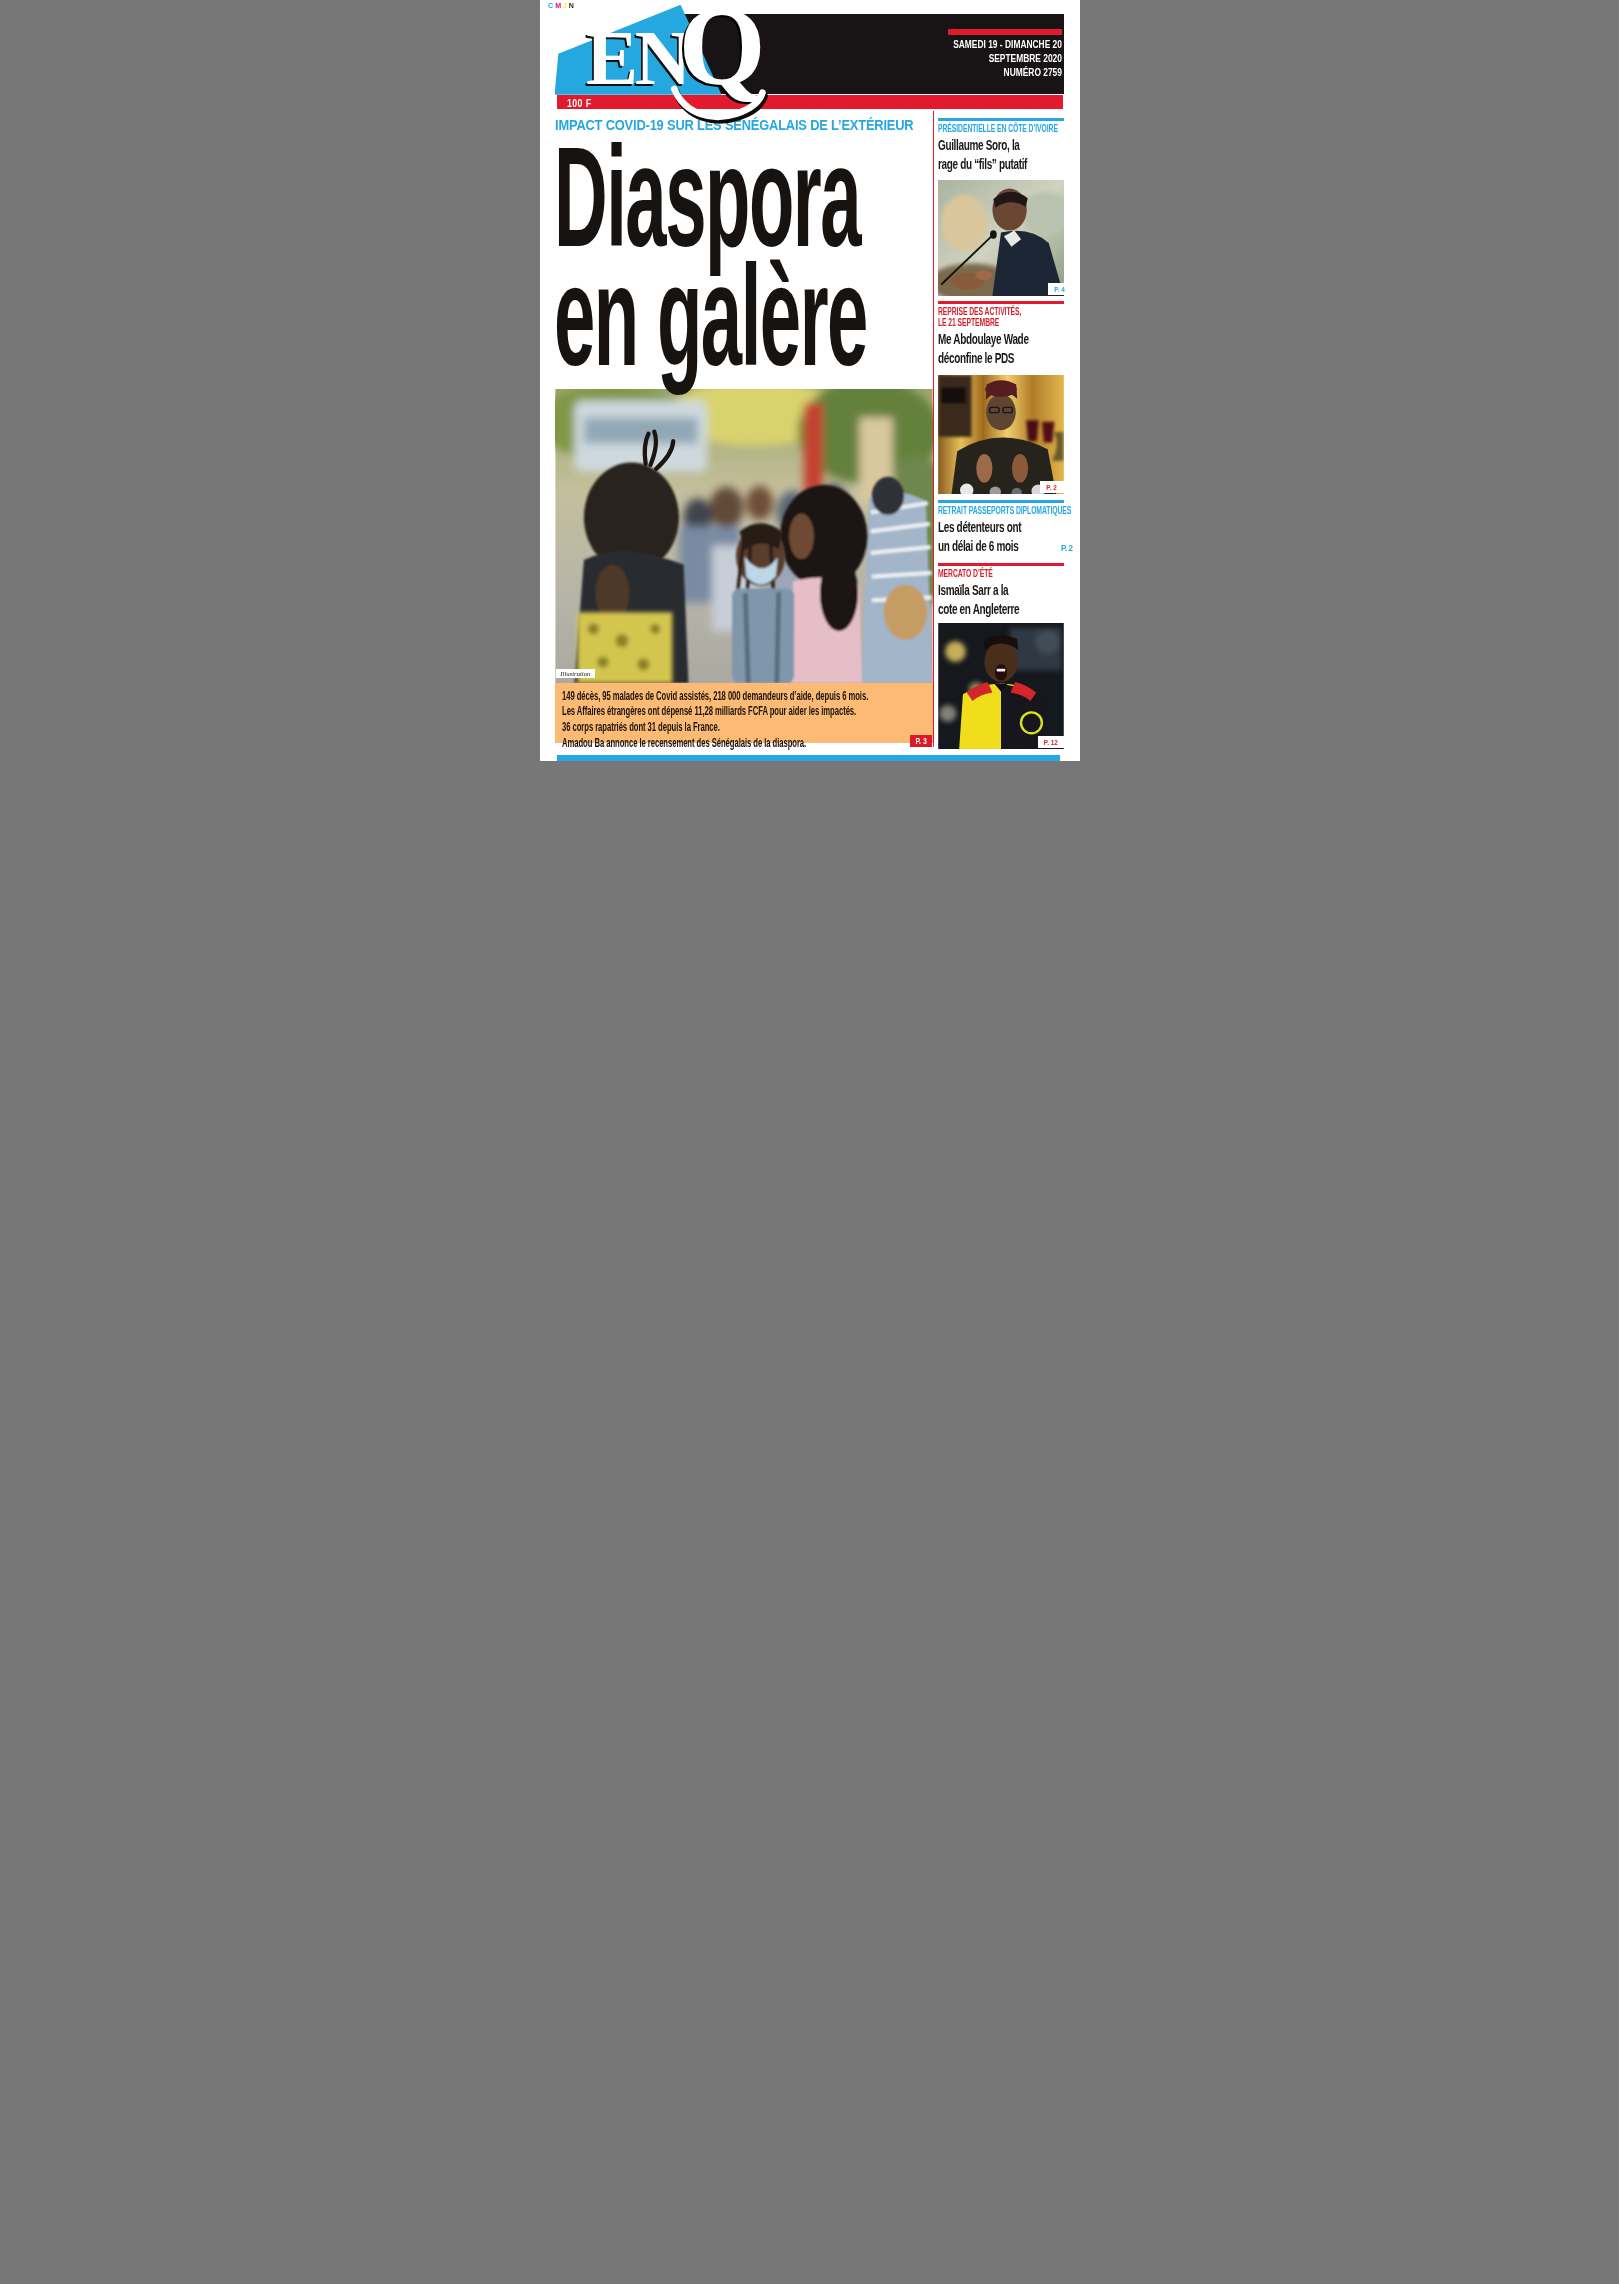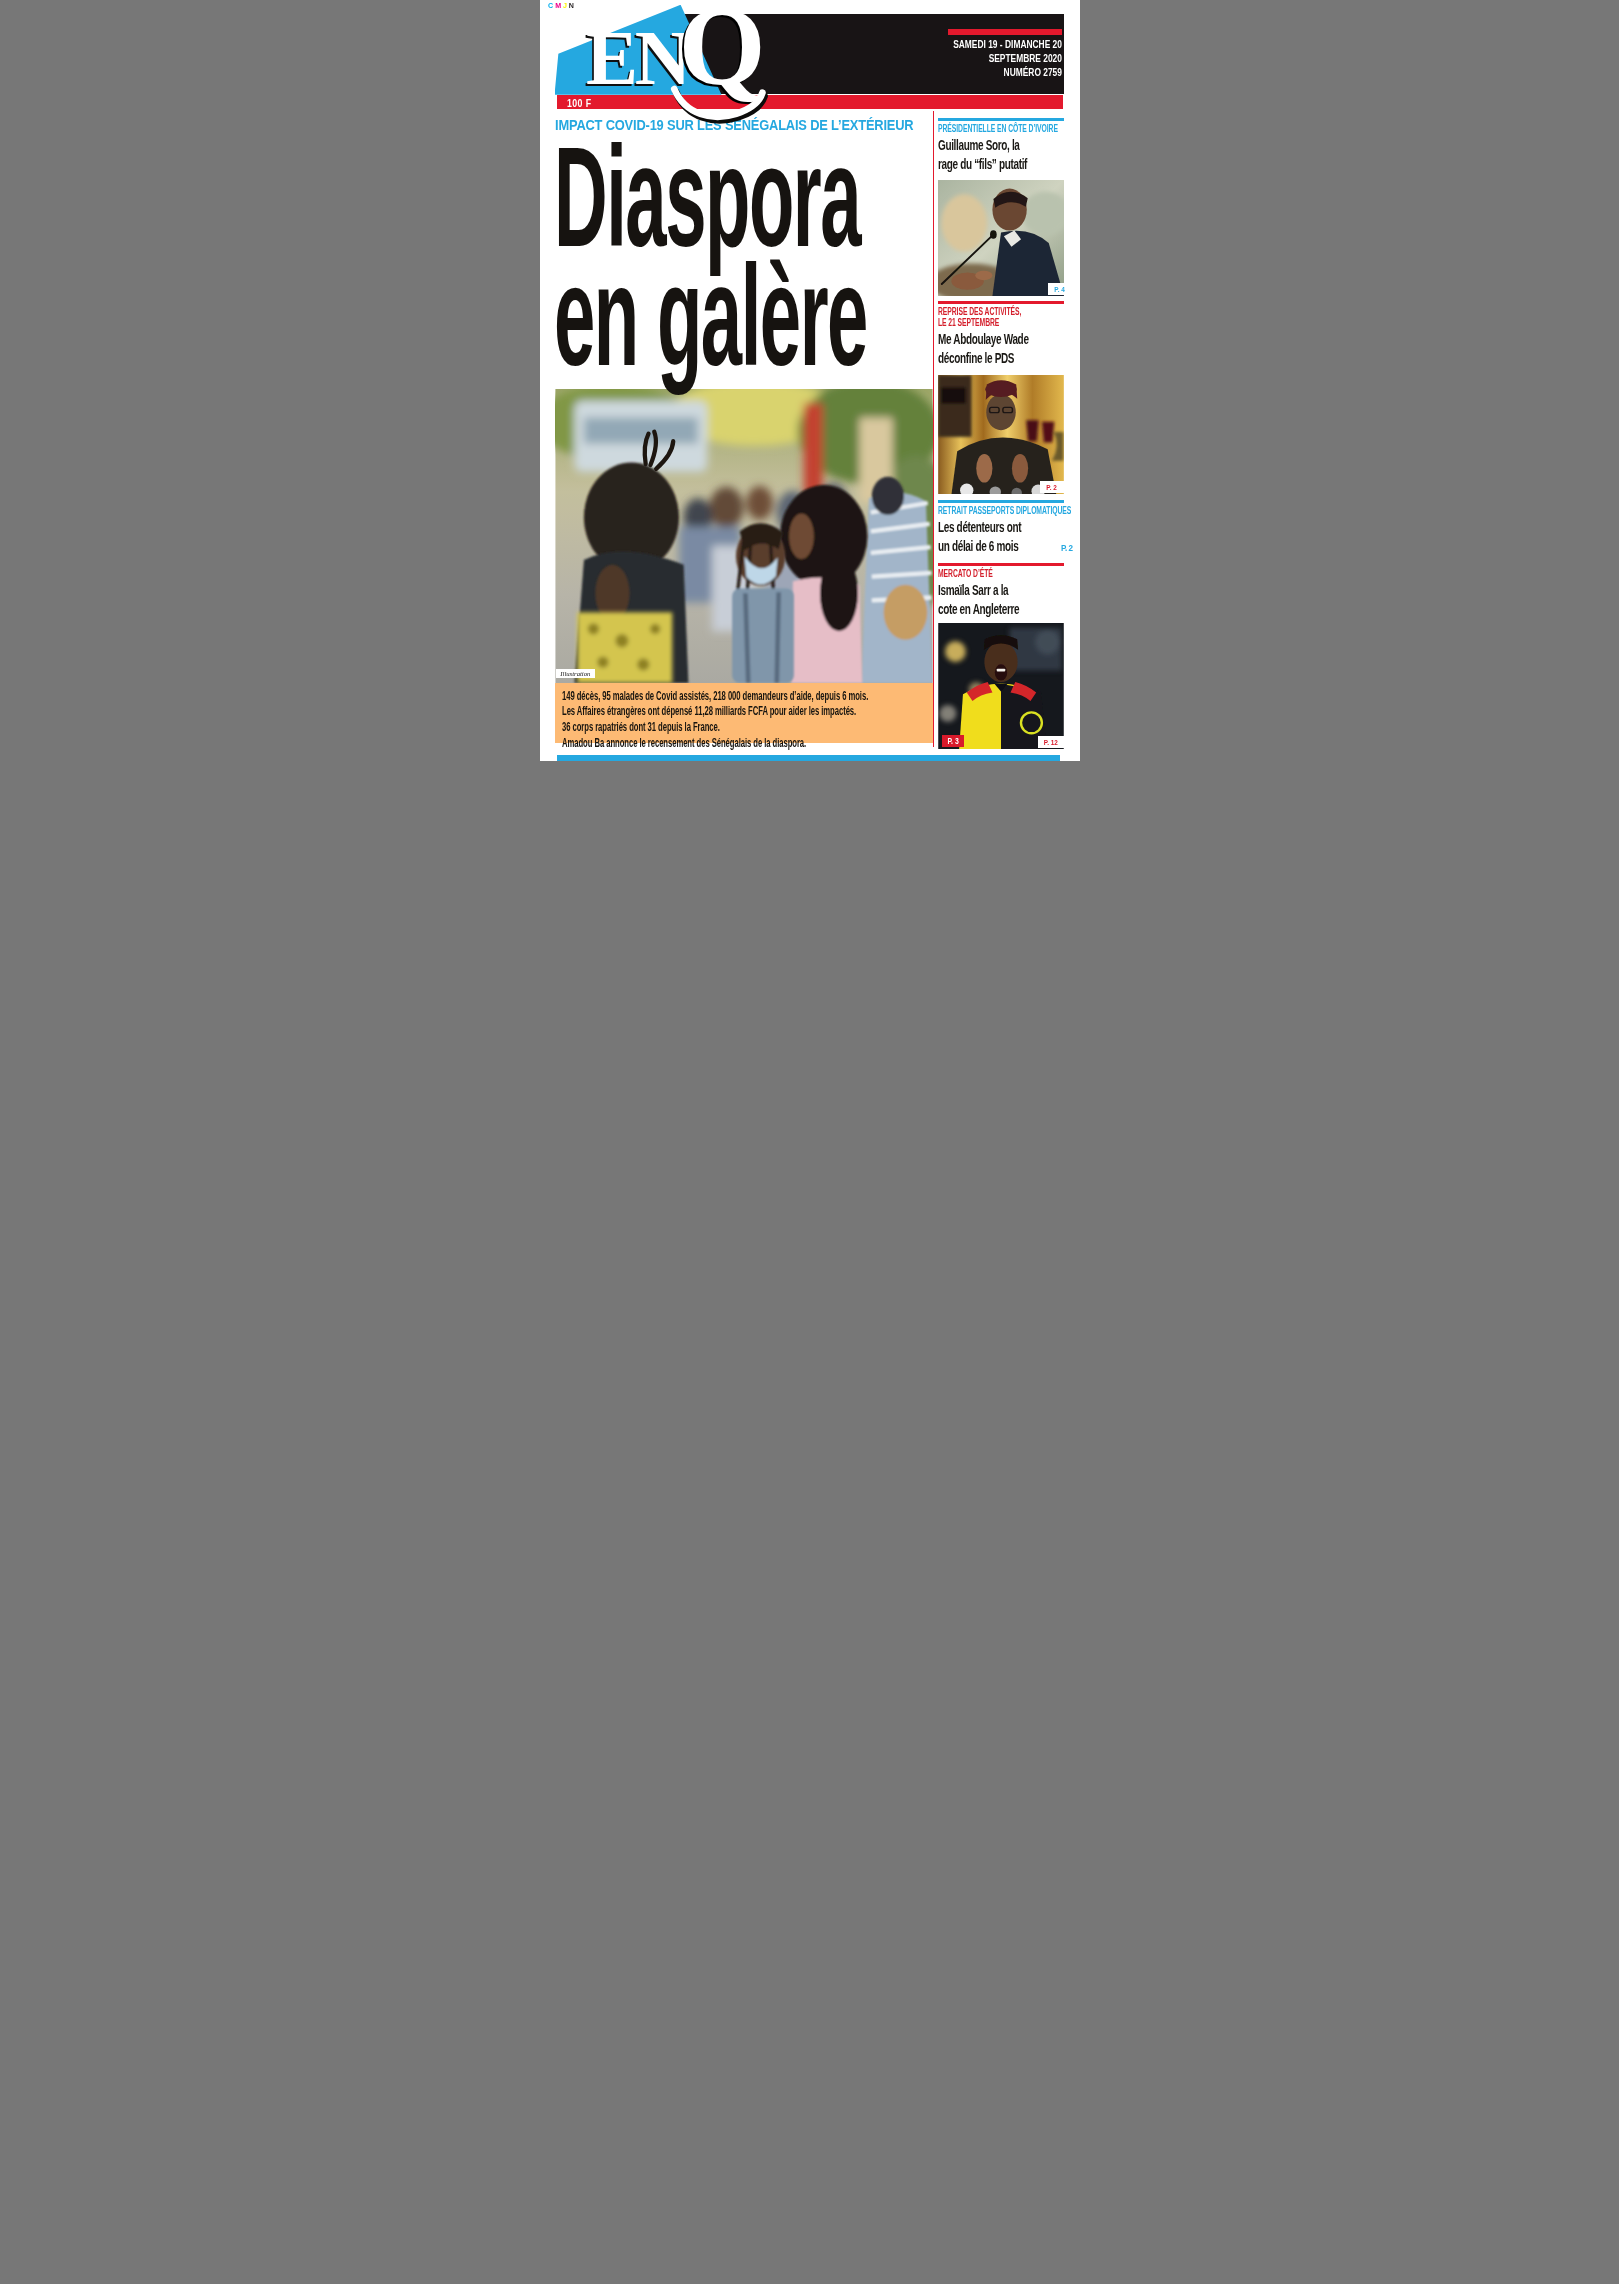--- a/index.html
+++ b/index.html
@@ -38,21 +38,21 @@
   .main-photo{left:15.7px;top:389px;z-index:1;}
   .illus{left:16px;top:669px;background:#fff;color:#111;font-family:"Liberation Serif", serif;
     font-style:italic;font-size:6.7px;padding:1px 4.8px;z-index:3;}
   .summary{left:15px;top:683px;width:378px;height:60px;background:#fdba74;z-index:2;}
   .summary-in{padding:5.7px 0 0 7.6px;}
   .sline{font-weight:bold;font-size:12.4px;line-height:15.7px;color:#17140f;letter-spacing:-0.1px;}
   .sline .cond{transform:scaleX(.62);}
   .pref{position:absolute;z-index:6;display:flex;align-items:center;justify-content:center;
     font-weight:bold;background:#fff;}
   .pref .cond{transform-origin:50% 50%;transform:scaleX(.8);}
-  .p3{left:370px;top:735px;width:22.3px;height:12.4px;background:#D81A2B;color:#fff;font-size:8.6px;margin-left:32px;}
+  .p3{left:370px;top:735px;width:22.3px;height:12.4px;background:#D81A2B;color:#fff;font-size:8.6px;}
   
   .divider{left:393px;top:111px;width:1.9px;height:636px;background:#E3192D;}
   .sbar{left:398px;width:126px;height:3.3px;}
   .bar-cyan{background:#25A8E0;} .bar-red{background:#E3192D;}
   .skick{left:398px;font-weight:bold;font-size:10px;line-height:11.4px;letter-spacing:-0.1px;}
   .skick .cond{transform:scaleX(.68);}
   .k-cyan{color:#25A8E0;} .k-red{color:#D41F2C;}
   .shl{left:398px;color:#1A1814;font-weight:bold;font-size:14.7px;line-height:18.5px;letter-spacing:-0.5px;}
   .shl .cond{transform:scaleX(.68);}
   .shl .inpage{color:#25A8E0;font-size:9.5px;font-weight:bold;margin-left:4.8px;}

